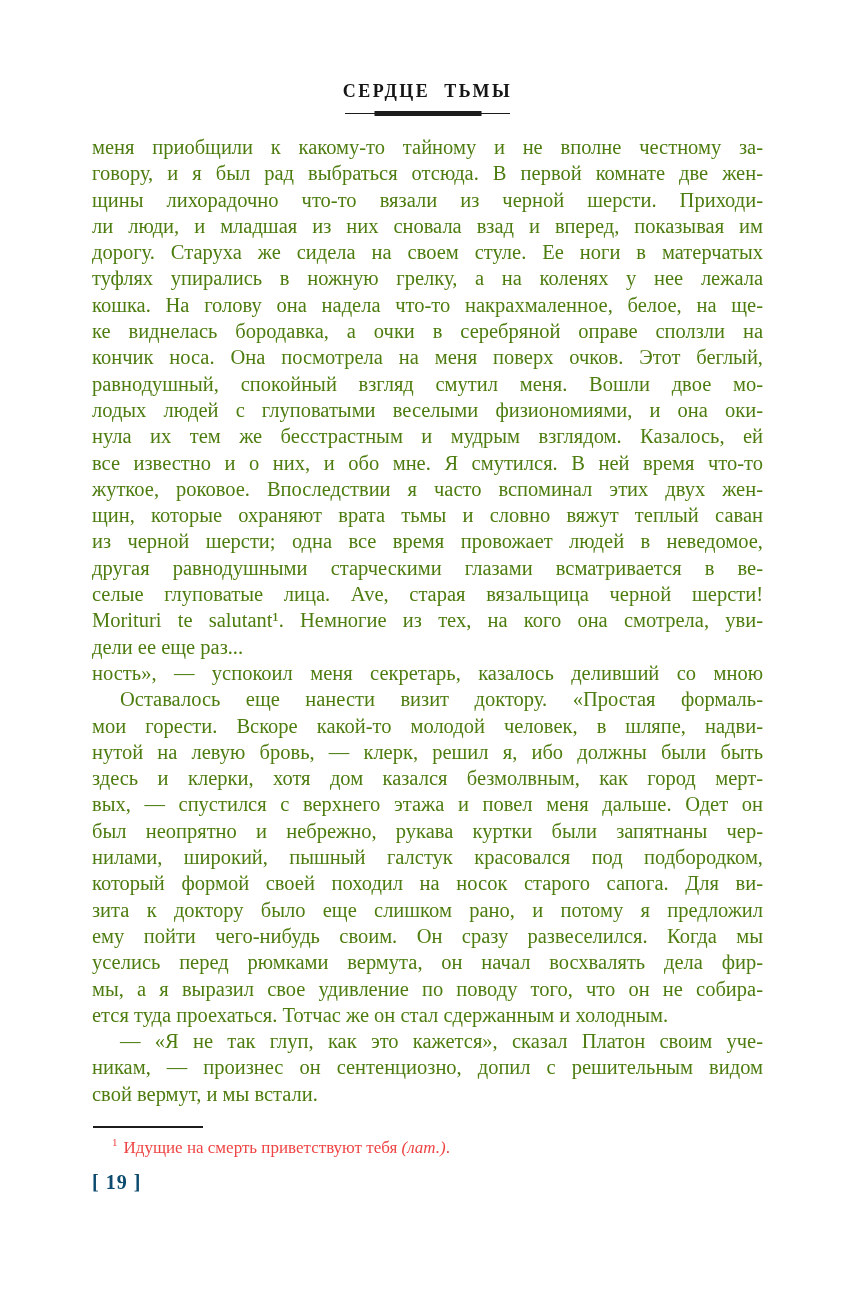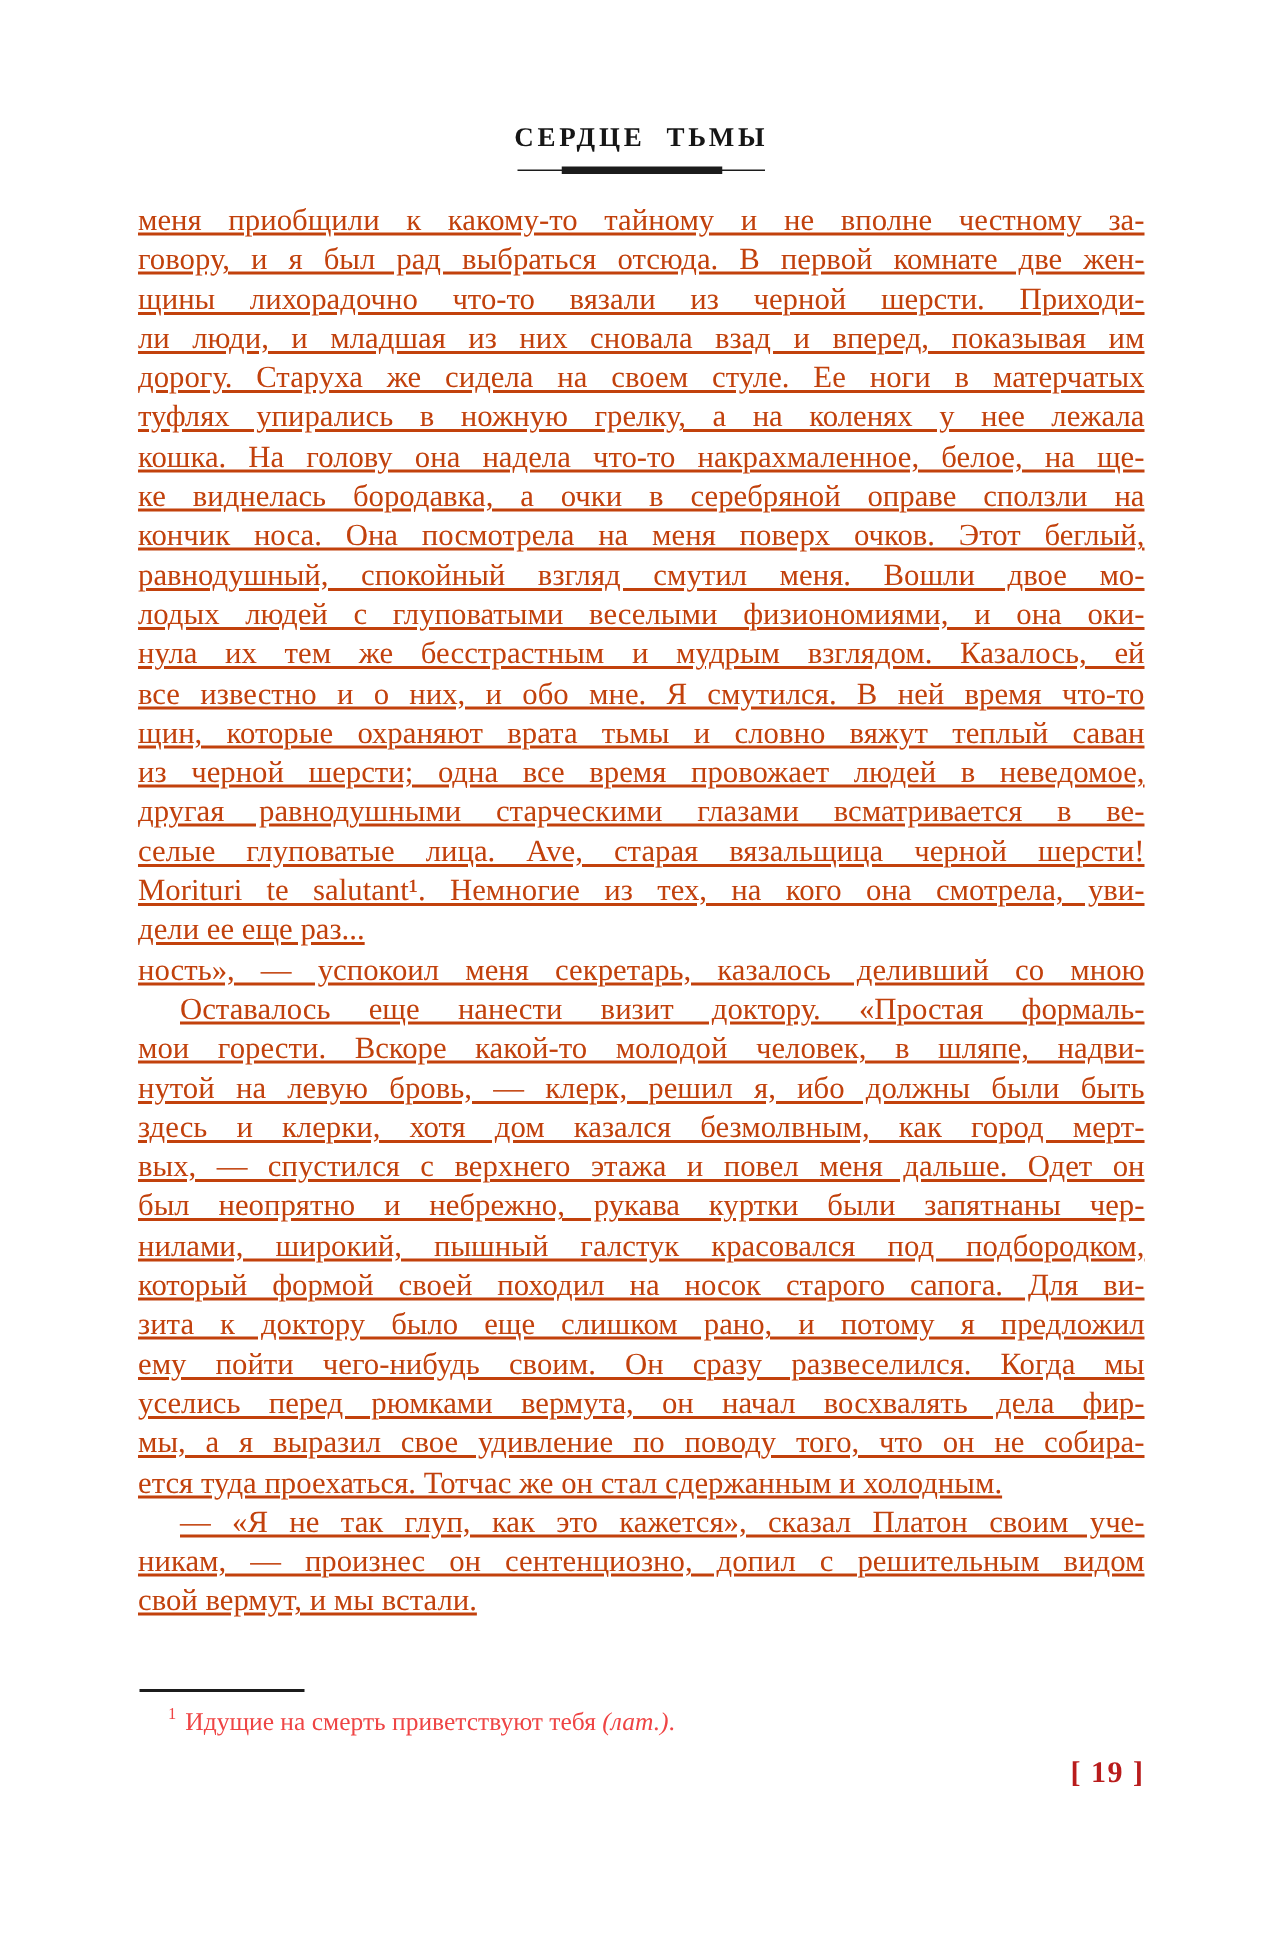--- a/index.html
+++ b/index.html
@@ -48,22 +48,21 @@
     top: 0.5px;
     width: 107px; height: 5px;
     background: #1c1c1c;
   }
   
   .text-body {
     position: absolute;
     top: 134px; left: 92px; width: 671px;
     font-size: 20.5px;
     line-height: 26.3px;
-    color: #c2410c;
-    text-decoration: underline;
+    color: #4d7c0f;
   }
   .line {
     text-align: justify;
     text-align-last: justify;
   }
   .line.last { text-align-last: left; }
   .line.indent { text-indent: 28px; }
   
   .footnote-rule {
     position: absolute;
@@ -84,25 +83,25 @@
     font-size: 11px;
     margin-right: 6px;
     vertical-align: super;
     line-height: 0;
   }
   .footnote em { font-style: italic; }
   
   .page-number {
     position: absolute;
     top: 1171px; left: 92px; width: 671px;
-    text-align: right;
+    text-align: left;
     font-weight: bold;
     font-size: 20px;
     letter-spacing: 1px;
-    color: #b91c1c;
+    color: #0c4a6e;
   }
 </style>
 </head>
 <body>
 
 <div class="page">
 
   <header class="running-head">
     <div class="title">СЕРДЦЕ ТЬМЫ</div>
     <div class="title-rule">
@@ -119,20 +118,21 @@
         <div class="line">ли люди, и младшая из них сновала взад и вперед, показывая им</div>
         <div class="line">дорогу. Старуха же сидела на своем стуле. Ее ноги в матерчатых</div>
         <div class="line">туфлях упирались в ножную грелку, а на коленях у нее лежала</div>
         <div class="line">кошка. На голову она надела что-то накрахмаленное, белое, на ще-</div>
         <div class="line">ке виднелась бородавка, а очки в серебряной оправе сползли на</div>
         <div class="line">кончик носа. Она посмотрела на меня поверх очков. Этот беглый,</div>
         <div class="line">равнодушный, спокойный взгляд смутил меня. Вошли двое мо-</div>
         <div class="line">лодых людей с глуповатыми веселыми физиономиями, и она оки-</div>
         <div class="line">нула их тем же бесстрастным и мудрым взглядом. Казалось, ей</div>
         <div class="line">все известно и о них, и обо мне. Я смутился. В ней время что-то</div>
+        <div class="line">жуткое, роковое. Впоследствии я часто вспоминал этих двух жен-</div>
         <div class="line">щин, которые охраняют врата тьмы и словно вяжут теплый саван</div>
         <div class="line">из черной шерсти; одна все время провожает людей в неведомое,</div>
         <div class="line">другая равнодушными старческими глазами всматривается в ве-</div>
         <div class="line">селые глуповатые лица. Ave, старая вязальщица черной шерсти!</div>
         <div class="line">Morituri te salutant¹. Немногие из тех, на кого она смотрела, уви-</div>
         <div class="line last">дели ее еще раз...</div>
       </div>
       <div class="paragraph">
         <div class="line">ность», — успокоил меня секретарь, казалось деливший со мною</div>
         <div class="line indent">Оставалось еще нанести визит доктору. «Простая формаль-</div>

